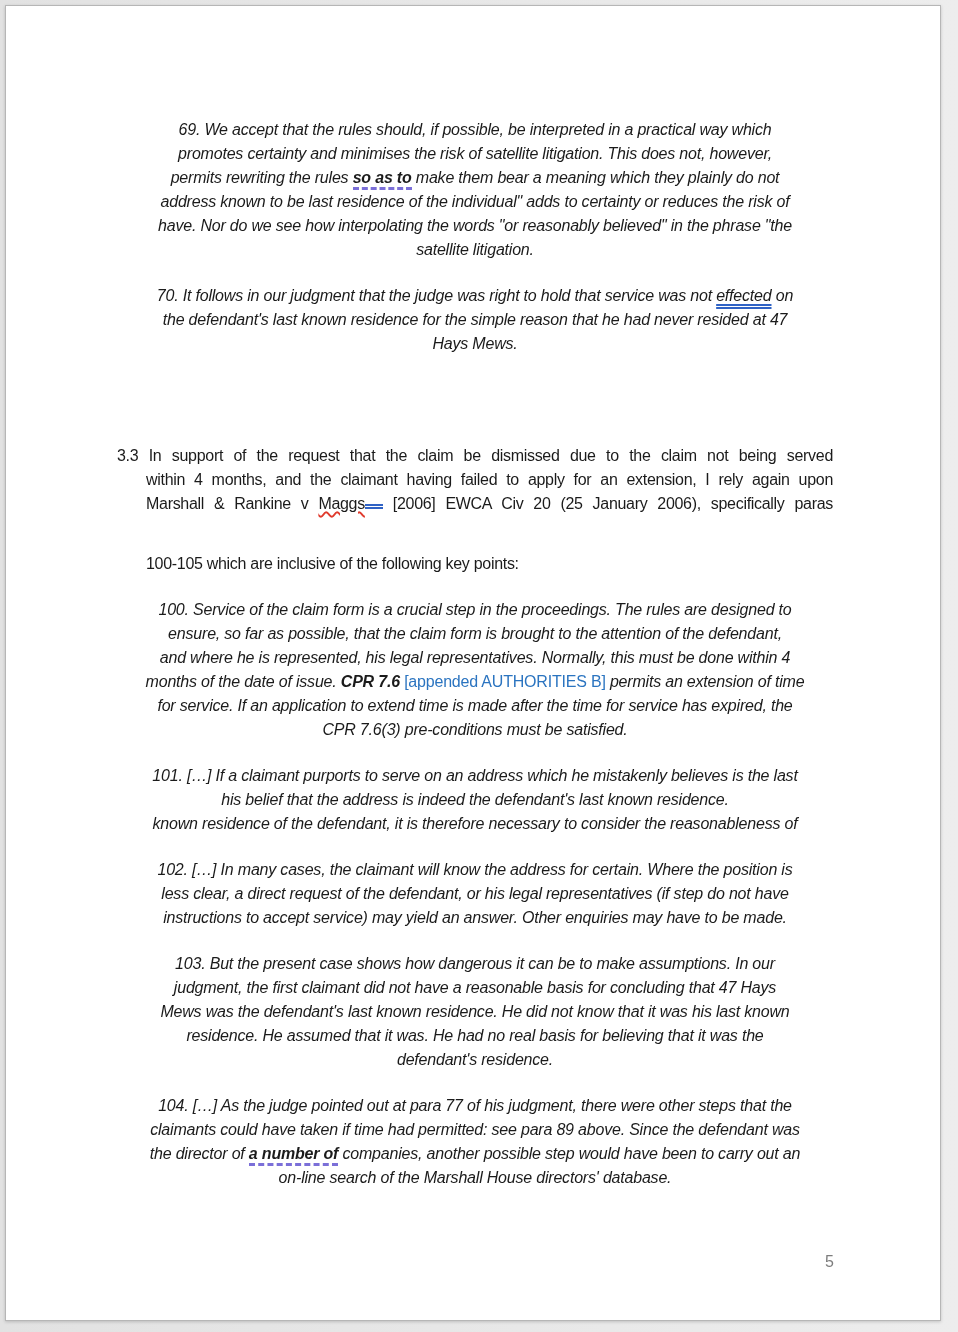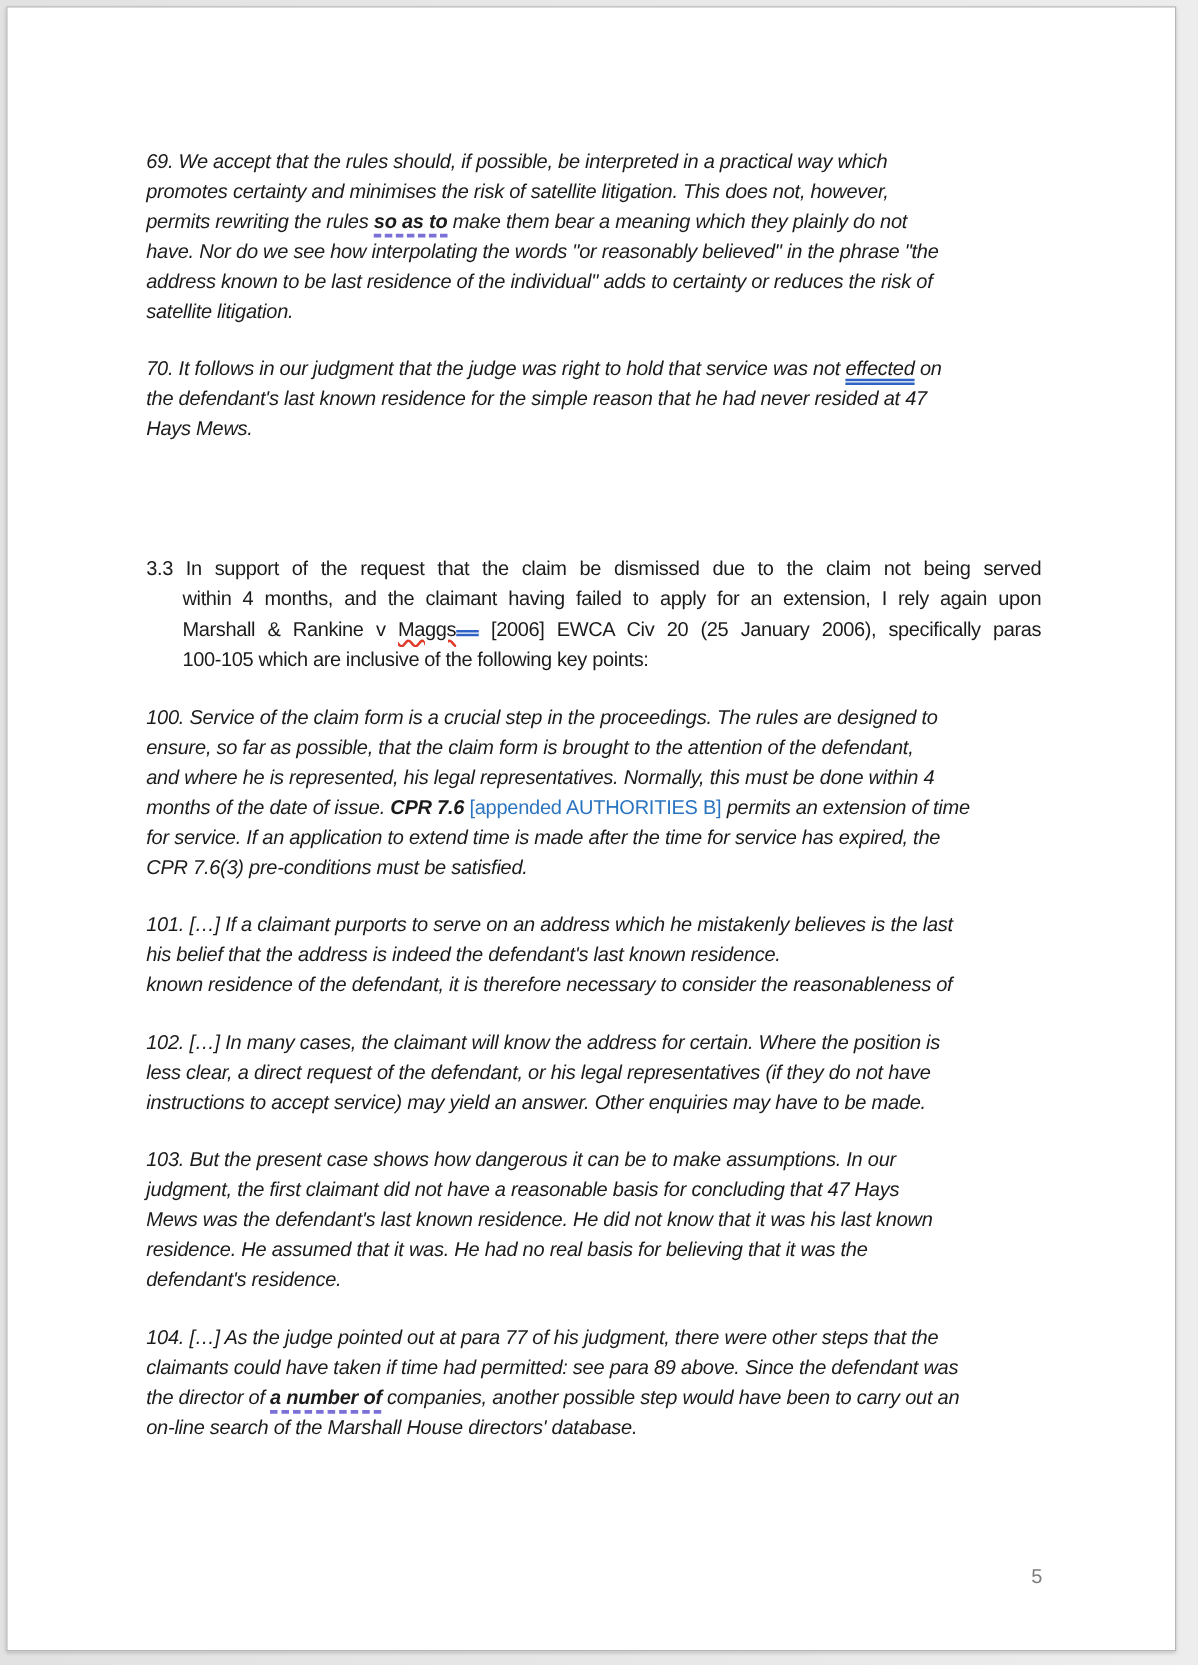--- a/index.html
+++ b/index.html
@@ -35,32 +35,32 @@
     width: 716px;
     color: var(--text-color, #1b1b1b);
     font-size: 16px;
     line-height: 24px;
   }
   .para { margin: 0 0 22px 0; }
   .para.quote {
     font-style: italic;
     letter-spacing: -0.2px;
   }
-  .para.quote .ln { white-space: nowrap; }
+  .para.quote .ln { white-space: nowrap; text-align: center; }
   .para.numbered {
     font-style: normal;
     letter-spacing: -0.3px;
     margin-top: 88px;
   }
   .para.numbered .ln {
     text-align: justify;
     text-align-last: justify;
   }
   .para.numbered .ln.hang { padding-left: 29px; }
-  .para.numbered .ln.lastline { text-align-last: left; }
+  .para.numbered .ln.lastline { text-align-last: left; margin-top: 36px; }
   .seg.b { font-weight: bold; }
   .seg.blue {
     color: var(--accent-blue, #2b74c0);
     font-weight: normal;
     font-style: normal;
   }
   .seg.dash {
     border-bottom: 3px dashed var(--dash-purple, #7b6fd8);
     padding-bottom: 1px;
     font-weight: bold;
@@ -98,22 +98,22 @@
 </head>
 <body>
 
 <div class="canvas">
   <div class="page">
     <div class="content" id="doc-content">
         <div class="para quote">
           <div class="ln"><span class="seg">69. We accept that the rules should, if possible, be interpreted in a practical way which</span></div>
           <div class="ln"><span class="seg">promotes certainty and minimises the risk of satellite litigation. This does not, however,</span></div>
           <div class="ln"><span class="seg">permits rewriting the rules </span><span class="seg dash">so as to</span><span class="seg"> make them bear a meaning which they plainly do not</span></div>
+          <div class="ln"><span class="seg">address known to be last residence of the individual" adds to certainty or reduces the risk of</span></div>
           <div class="ln"><span class="seg">have. Nor do we see how interpolating the words "or reasonably believed" in the phrase "the</span></div>
-          <div class="ln"><span class="seg">address known to be last residence of the individual" adds to certainty or reduces the risk of</span></div>
           <div class="ln"><span class="seg">satellite litigation.</span></div>
         </div>
         <div class="para quote">
           <div class="ln"><span class="seg">70. It follows in our judgment that the judge was right to hold that service was not </span><span class="seg dbl">effected</span><span class="seg"> on</span></div>
           <div class="ln"><span class="seg">the defendant's last known residence for the simple reason that he had never resided at 47</span></div>
           <div class="ln"><span class="seg">Hays Mews.</span></div>
         </div>
         <div class="para numbered">
           <div class="ln"><span class="seg">3.3 In support of the request that the claim be dismissed due to the claim not being served</span></div>
           <div class="ln hang"><span class="seg">within 4 months, and the claimant having failed to apply for an extension, I rely again upon</span></div>
@@ -128,21 +128,21 @@
           <div class="ln"><span class="seg">for service. If an application to extend time is made after the time for service has expired, the</span></div>
           <div class="ln"><span class="seg">CPR 7.6(3) pre-conditions must be satisfied.</span></div>
         </div>
         <div class="para quote">
           <div class="ln"><span class="seg">101. […] If a claimant purports to serve on an address which he mistakenly believes is the last</span></div>
           <div class="ln"><span class="seg">his belief that the address is indeed the defendant's last known residence.</span></div>
           <div class="ln"><span class="seg">known residence of the defendant, it is therefore necessary to consider the reasonableness of</span></div>
         </div>
         <div class="para quote">
           <div class="ln"><span class="seg">102. […] In many cases, the claimant will know the address for certain. Where the position is</span></div>
-          <div class="ln"><span class="seg">less clear, a direct request of the defendant, or his legal representatives (if they do not have</span></div>
+          <div class="ln"><span class="seg">less clear, a direct request of the defendant, or his legal representatives (if step do not have</span></div>
           <div class="ln"><span class="seg">instructions to accept service) may yield an answer. Other enquiries may have to be made.</span></div>
         </div>
         <div class="para quote">
           <div class="ln"><span class="seg">103. But the present case shows how dangerous it can be to make assumptions. In our</span></div>
           <div class="ln"><span class="seg">judgment, the first claimant did not have a reasonable basis for concluding that 47 Hays</span></div>
           <div class="ln"><span class="seg">Mews was the defendant's last known residence. He did not know that it was his last known</span></div>
           <div class="ln"><span class="seg">residence. He assumed that it was. He had no real basis for believing that it was the</span></div>
           <div class="ln"><span class="seg">defendant's residence.</span></div>
         </div>
         <div class="para quote">

